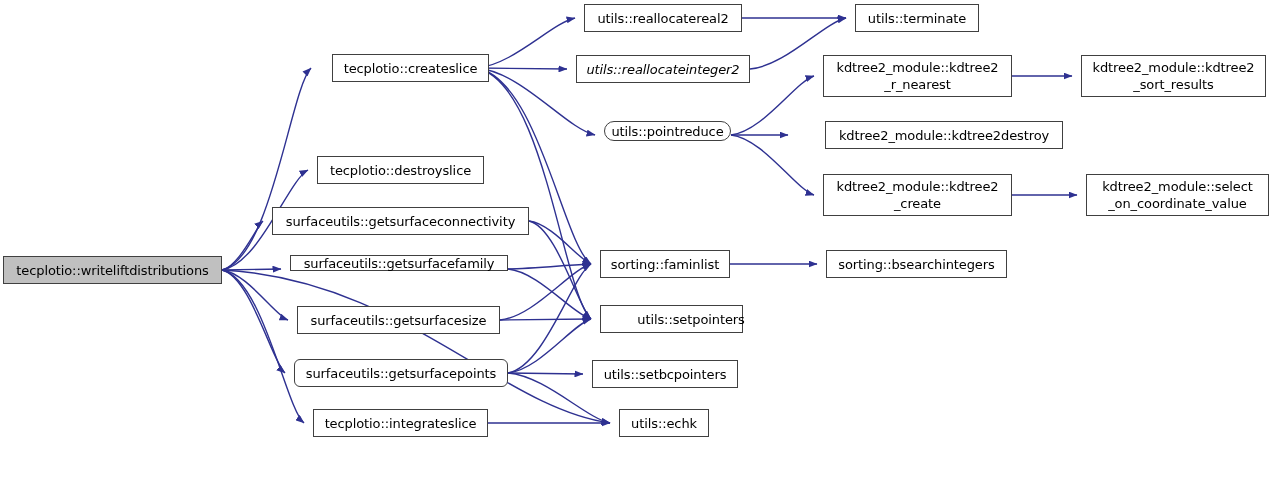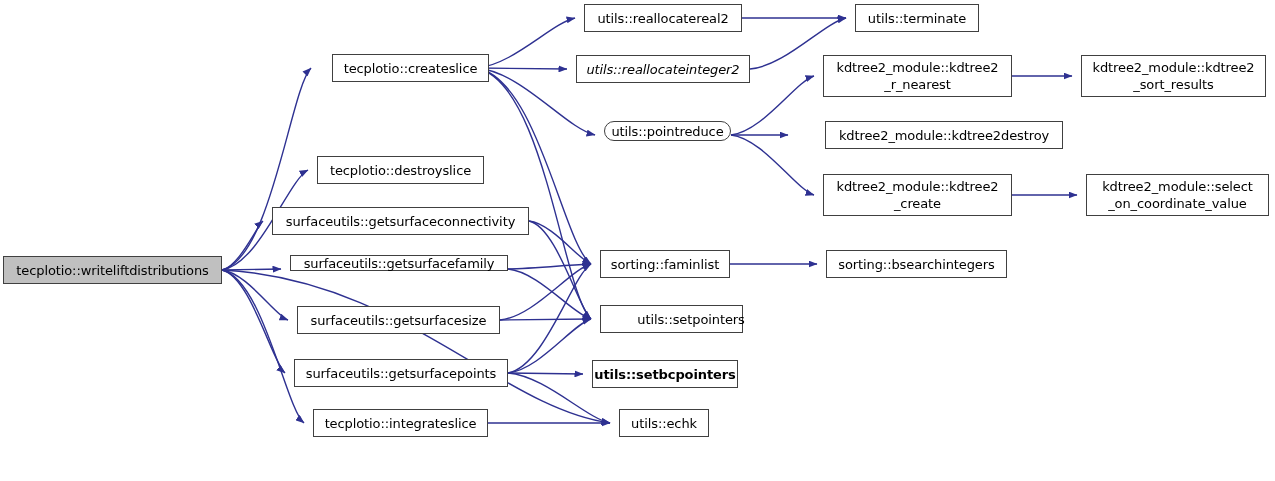--- a/index.html
+++ b/index.html
@@ -59,28 +59,28 @@
         <path d="M 508 373 C 545.2466666666667 376, 585.7 418, 610 423" fill="none" stroke="#2e3191" stroke-width="1.4" marker-end="url(#arrowhead)"></path>
       </g>
   </svg>
   <div id="node-layer">
       <div class="node root" style="left: 3px; top: 256px; width: 219px; height: 28px; background: rgb(192, 192, 192); border-color: rgb(64, 64, 64);"><span>tecplotio::writeliftdistributions</span></div>
       <div class="node" style="left: 332px; top: 54px; width: 157px; height: 28px; background: rgb(255, 255, 255); border-color: rgb(64, 64, 64);"><span>tecplotio::createslice</span></div>
       <div class="node" style="left: 317px; top: 156px; width: 167px; height: 28px; background: rgb(255, 255, 255); border-color: rgb(64, 64, 64);"><span>tecplotio::destroyslice</span></div>
       <div class="node" style="left: 272px; top: 207px; width: 257px; height: 28px; background: rgb(255, 255, 255); border-color: rgb(64, 64, 64);"><span>surfaceutils::getsurfaceconnectivity</span></div>
       <div class="node" style="left: 290px; top: 255px; width: 218px; height: 16px; background: rgb(255, 255, 255); border-color: rgb(64, 64, 64);"><span>surfaceutils::getsurfacefamily</span></div>
       <div class="node" style="left: 297px; top: 306px; width: 203px; height: 28px; background: rgb(255, 255, 255); border-color: rgb(64, 64, 64);"><span>surfaceutils::getsurfacesize</span></div>
-      <div class="node" style="left: 294px; top: 359px; width: 214px; height: 28px; background: rgb(255, 255, 255); border-color: rgb(64, 64, 64);"><span>surfaceutils::getsurfacepoints</span></div>
+      <div class="node" style="left: 294px; top: 359px; width: 214px; height: 28px; background: rgb(255, 255, 255); border-color: rgb(64, 64, 64); border-radius: 6px;"><span>surfaceutils::getsurfacepoints</span></div>
       <div class="node" style="left: 313px; top: 409px; width: 175px; height: 28px; background: rgb(255, 255, 255); border-color: rgb(64, 64, 64);"><span>tecplotio::integrateslice</span></div>
       <div class="node" style="left: 584px; top: 4px; width: 158px; height: 28px; background: rgb(255, 255, 255); border-color: rgb(64, 64, 64);"><span>utils::reallocatereal2</span></div>
       <div class="node" style="left: 576px; top: 55px; width: 174px; height: 28px; background: rgb(255, 255, 255); border-color: rgb(64, 64, 64); font-style: italic;"><span>utils::reallocateinteger2</span></div>
       <div class="node" style="left: 604px; top: 121px; width: 127px; height: 20px; background: rgb(255, 255, 255); border-color: rgb(64, 64, 64); border-radius: 12px;"><span>utils::pointreduce</span></div>
       <div class="node" style="left: 600px; top: 250px; width: 130px; height: 28px; background: rgb(255, 255, 255); border-color: rgb(64, 64, 64);"><span>sorting::faminlist</span></div>
       <div class="node" style="left: 600px; top: 305px; width: 143px; height: 28px; background: rgb(255, 255, 255); border-color: rgb(64, 64, 64); padding-left: 39px;"><span>utils::setpointers</span></div>
-      <div class="node" style="left: 592px; top: 360px; width: 146px; height: 28px; background: rgb(255, 255, 255); border-color: rgb(64, 64, 64); font-weight: bold;"><span>utils::setbcpointers</span></div>
+      <div class="node" style="left: 592px; top: 360px; width: 146px; height: 28px; background: rgb(255, 255, 255); border-color: rgb(64, 64, 64);"><span>utils::setbcpointers</span></div>
       <div class="node" style="left: 619px; top: 409px; width: 90px; height: 28px; background: rgb(255, 255, 255); border-color: rgb(64, 64, 64);"><span>utils::echk</span></div>
       <div class="node" style="left: 855px; top: 4px; width: 124px; height: 28px; background: rgb(255, 255, 255); border-color: rgb(64, 64, 64);"><span>utils::terminate</span></div>
       <div class="node" style="left: 823px; top: 55px; width: 189px; height: 42px; background: rgb(255, 255, 255); border-color: rgb(64, 64, 64);"><span>kdtree2_module::kdtree2
 _r_nearest</span></div>
       <div class="node" style="left: 797px; top: 121px; width: 238px; height: 28px; background: rgb(255, 255, 255); border-color: rgb(64, 64, 64); margin-left: 28px;"><span>kdtree2_module::kdtree2destroy</span></div>
       <div class="node" style="left: 823px; top: 174px; width: 189px; height: 42px; background: rgb(255, 255, 255); border-color: rgb(64, 64, 64);"><span>kdtree2_module::kdtree2
 _create</span></div>
       <div class="node" style="left: 1081px; top: 55px; width: 185px; height: 42px; background: rgb(255, 255, 255); border-color: rgb(64, 64, 64);"><span>kdtree2_module::kdtree2
 _sort_results</span></div>
       <div class="node" style="left: 1086px; top: 174px; width: 183px; height: 42px; background: rgb(255, 255, 255); border-color: rgb(64, 64, 64);"><span>kdtree2_module::select

